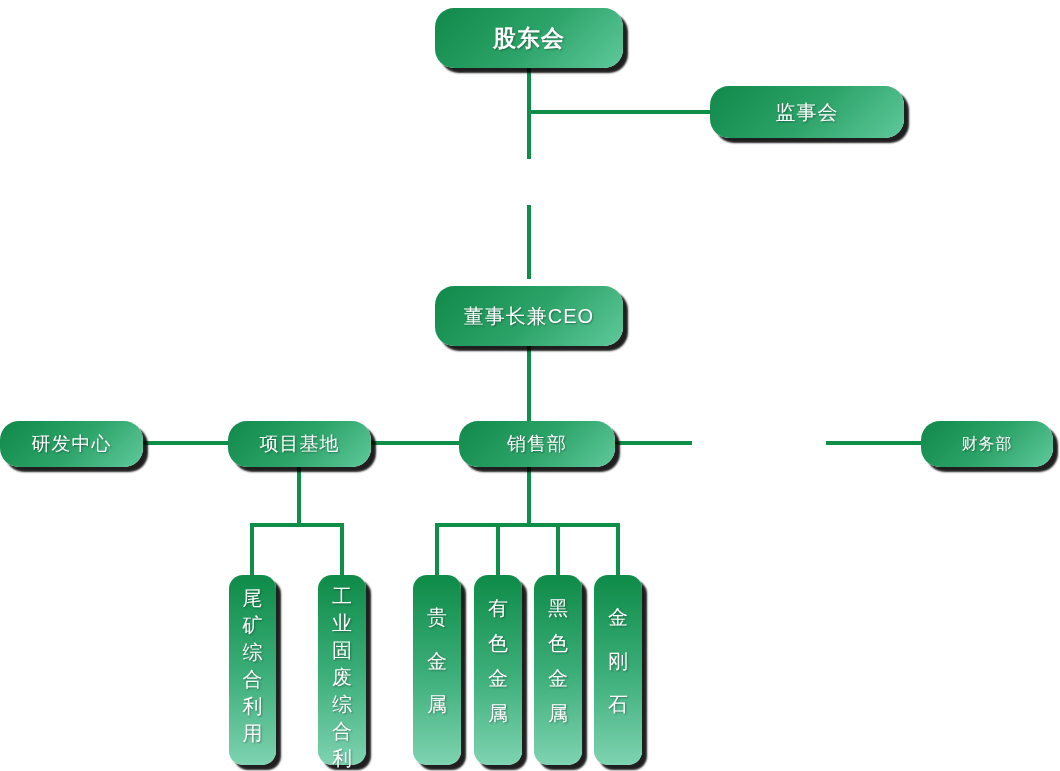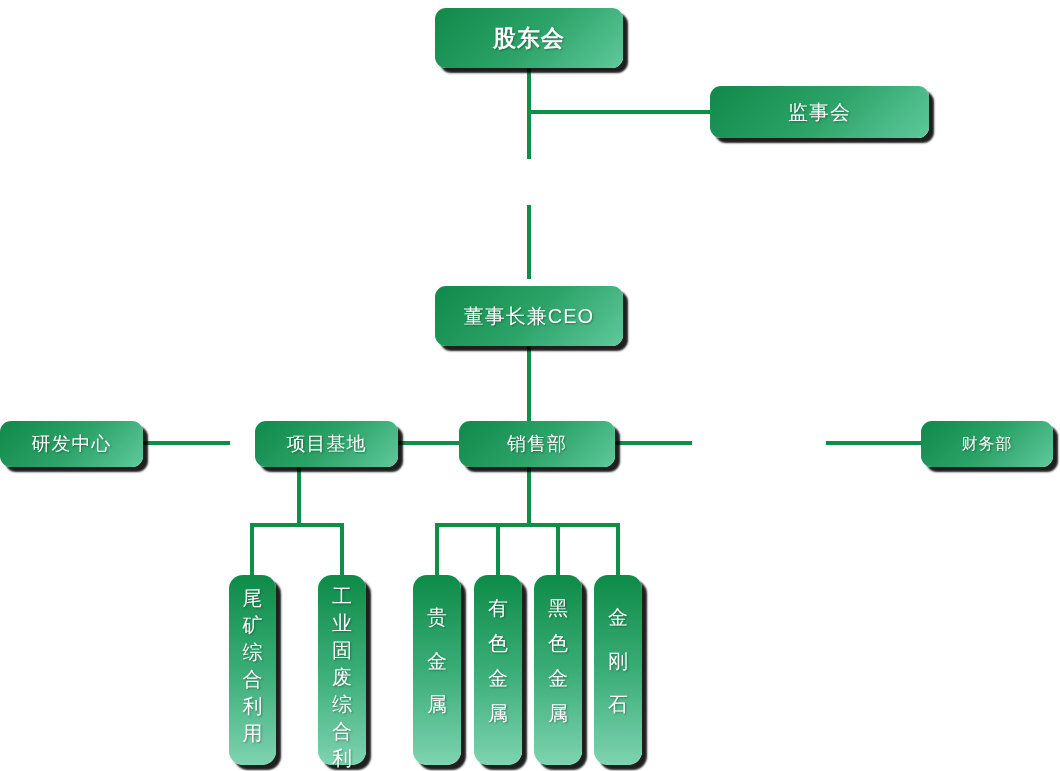--- a/index.html
+++ b/index.html
@@ -26,21 +26,21 @@
     position: absolute;
     z-index: 2;
     display: flex;
     align-items: center;
     justify-content: center;
     color: #ffffff;
     font-size: 20px;
     letter-spacing: 1px;
     text-shadow: 1px 1px 2px rgba(0,0,0,0.35);
     background: linear-gradient(135deg, #11894a 0%, #2ca368 52%, #5fc99c 100%);
-    border-radius: 11px;
+    border-radius: 19px;
     box-shadow: 5px 5px 2px rgba(0,0,0,0.88);
   }
   .node.top { font-weight: bold; font-size: 23px; }
 
   
   .vnode {
     position: absolute;
     z-index: 2;
     color: #ffffff;
     background: linear-gradient(180deg, #0e8b48 0%, #3cae79 52%, #7ed3b1 100%);
@@ -82,31 +82,31 @@
   <div class="line" style="left:527px; top:465px; width:4px;   height:60px;"></div>
   <div class="line" style="left:435px; top:523px; width:185px; height:4px;"></div>
   <div class="line" style="left:435px; top:523px; width:4px;   height:54px;"></div>
   <div class="line" style="left:496px; top:523px; width:4px;   height:54px;"></div>
   <div class="line" style="left:556px; top:523px; width:4px;   height:54px;"></div>
   <div class="line" style="left:616px; top:523px; width:4px;   height:54px;"></div>
 
   <div class="node top" style="left:435px; top:8px;   width:188px; height:60px;">
     <span>股东会</span>
   </div>
-  <div class="node" style="left:710px; top:86px;  width:219px; height:52px;">
+  <div class="node" style="left:710px; top:86px;  width:194px; height:52px;">
     <span>监事会</span>
   </div>
   <div class="node" style="left:435px; top:286px; width:188px; height:60px;justify-content:center;">
     <span>董事长兼CEO</span>
   </div>
 
   <div class="node" style="left:0px;   top:421px; width:143px; height:46px; font-size:19px;align-items:center;">
     <span>研发中心</span>
   </div>
-  <div class="node" style="left:228px; top:421px; width:143px; height:46px; font-size:19px;margin-left:27px;">
+  <div class="node" style="left:228px; top:421px; width:143px; height:46px; font-size:19px;">
     <span>项目基地</span>
   </div>
   <div class="node" style="left:459px; top:421px; width:156px; height:46px; font-size:19px;">
     <span>销售部</span>
   </div>
   <div class="node" style="left:921px; top:421px; width:132px; height:46px; font-size:16px;">
     <span>财务部</span>
   </div>
 
   <div class="vnode" style="left:229px; top:575px; width:47px; height:190px;">

